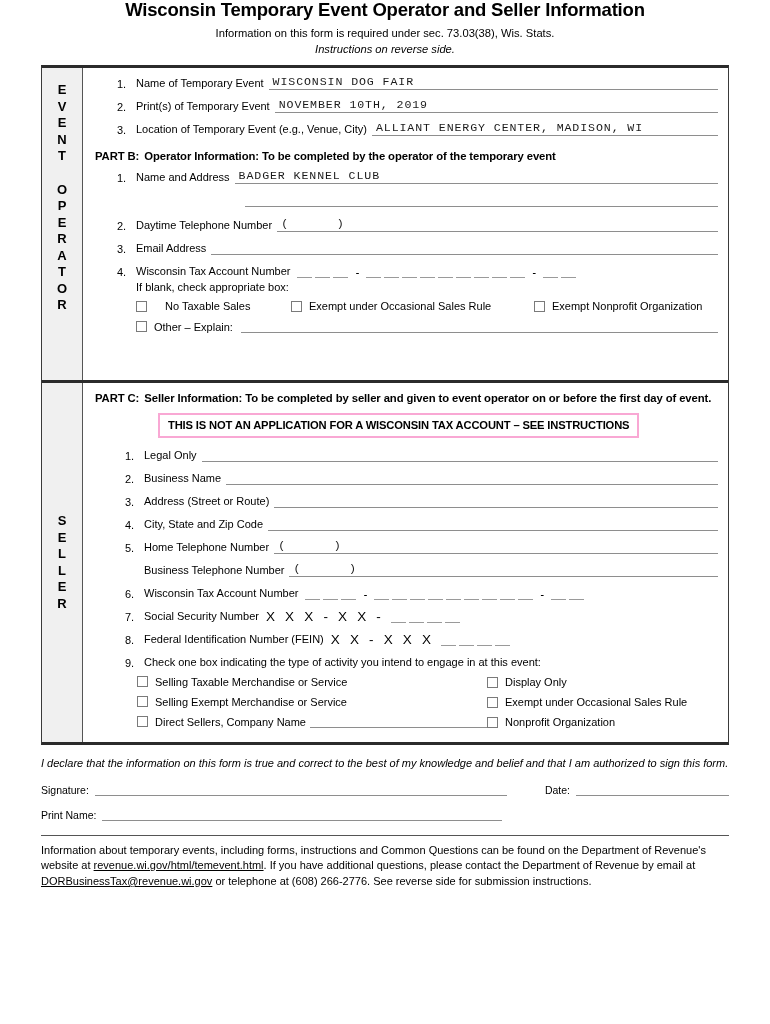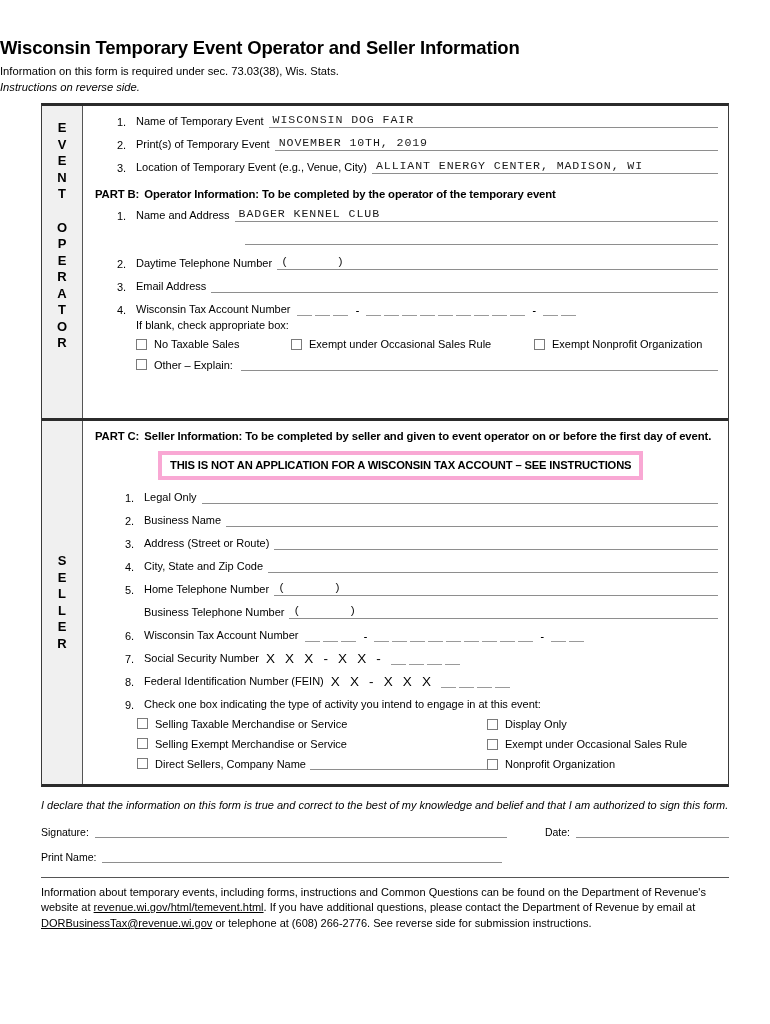--- a/index.html
+++ b/index.html
@@ -7,21 +7,21 @@
     margin: 0; padding: 0;
     background: #ffffff;
     width: 770px; height: 1024px;
     font-family: "Liberation Sans", sans-serif;
     color: #000;
     -webkit-font-smoothing: antialiased;
   }
   .page { position: relative; width: 770px; height: 1024px; overflow: hidden; }
 
   
-  .header { padding-top: 38px; }
+  .header { text-align: center; }
   .doc-title {
     font-size: 18.5px; font-weight: bold; letter-spacing: -0.2px;
     line-height: 1.1; margin: 0 0 7px 0;
   }
   .doc-sub { font-size: 11.2px; margin: 0 0 4px 0; }
   .doc-sub-ital { font-size: 11.2px; font-style: italic; margin: 0 0 10px 0; }
 
   
   .form-box {
     margin: 0 auto; width: 688px;
@@ -86,21 +86,21 @@
   .cbox {
     width: 11px; height: 11px; border: 1px solid #7a7a7a;
     background: #fff; flex: 0 0 11px; margin-right: 7px;
   }
   .cblabel { font-size: 11px; white-space: nowrap; }
   .subnote { font-size: 11px; padding-left: 41px; margin-bottom: 7px; }
 
   
   .warn-wrap { padding-left: 63px; margin: 2px 0 11px 0; }
   .warn {
-    display: inline-block; border: 4px solid #f9a8d4;
+    display: inline-block; border: 2px solid #f9a8d4;
     padding: 4px 8px 5px 8px; font-size: 11.2px; font-weight: bold;
     letter-spacing: -0.15px; background: #fff;
   }
 
   
   .seller-row { padding-left: 30px; }
   .seller-row .num { left: 30px; }
 
   .cb2col { display: flex; padding-left: 42px; margin-bottom: 8px; }
   .cb2col .col-a { width: 350px; display: flex; align-items: flex-start; }
@@ -243,21 +243,21 @@
             <i class="seg"></i>
             <i class="seg-dash">-</i>
             <i class="seg"></i>
             <i class="seg"></i>
           </span>
         </div>
 
         <div class="subnote">If blank, check appropriate box:</div>
 
         <div class="cbrow">
-          <span class="cbitem" style="width:155px;">
+          <span class="cbitem" style="width:155px;gap:11px;">
             <i class="cbox"></i>
             <span class="cblabel">No Taxable Sales</span>
           </span>
           <span class="cbitem" style="width:243px;">
             <i class="cbox"></i>
             <span class="cblabel">Exempt under Occasional Sales Rule</span>
           </span>
           <span class="cbitem">
             <i class="cbox"></i>
             <span class="cblabel">Exempt Nonprofit Organization</span>

